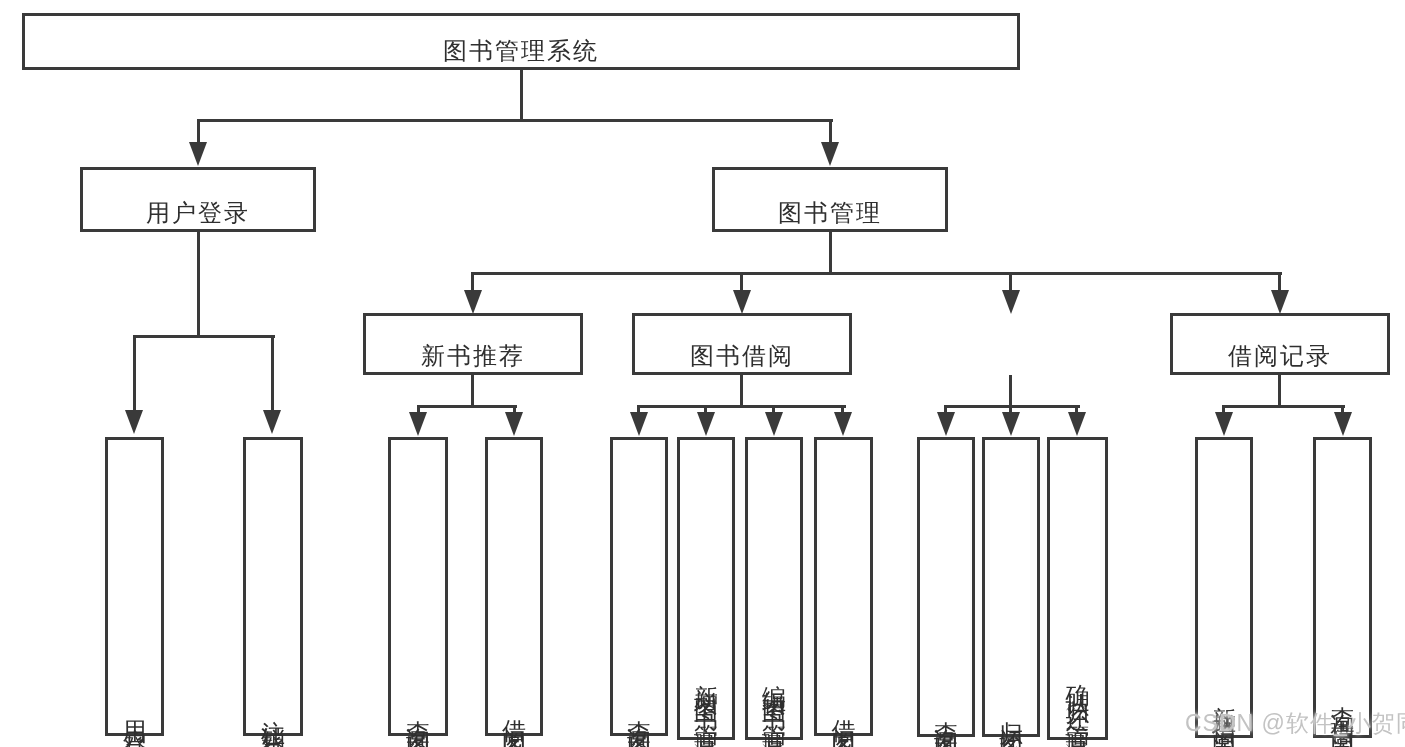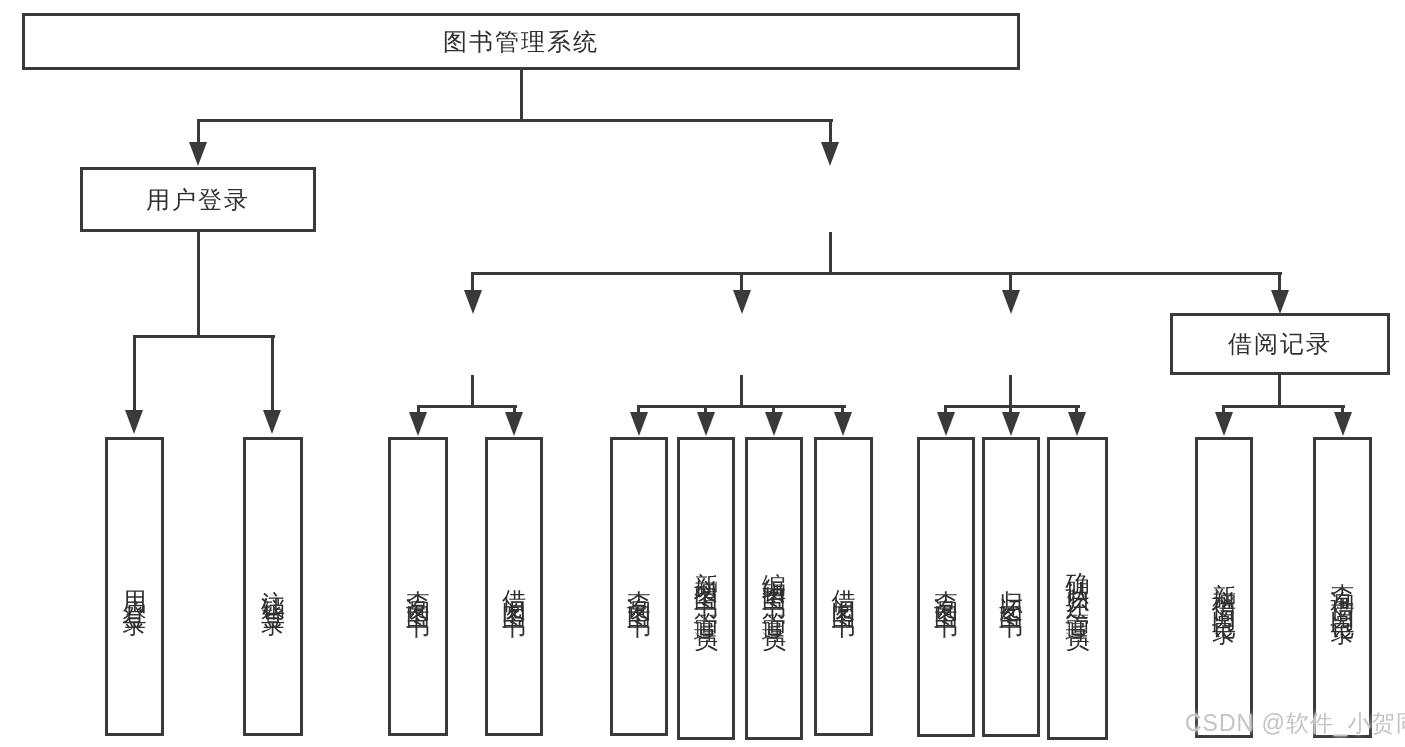--- a/index.html
+++ b/index.html
@@ -6,21 +6,21 @@
     --bg:#ffffff; --line:#3a3a3a; --text:#2f2f2f; --watermark:#c3c3c3;
   }
   html,body{margin:0;padding:0;background:#f4f4f4;}
   #stage{
     position:relative; width:1405px; height:747px; background:var(--bg);
     font-family:"Liberation Sans","DejaVu Sans",sans-serif; overflow:hidden;
   }
   .node{
     position:absolute; box-sizing:border-box; background:#fff;
     border:3px solid var(--line);
-    display:flex; align-items:center; justify-content:center;
+    display:flex; align-items:flex-end; justify-content:center;
   }
   .node .lbl{
     color:var(--text); font-size:24px; letter-spacing:2px; white-space:nowrap;
   }
   .node.vert .lbl{
     writing-mode:vertical-rl; text-orientation:mixed;
     font-size:24px; letter-spacing:8px; line-height:1;
   }
   .line{ position:absolute; background:var(--line); }
   .arrow{
@@ -40,21 +40,30 @@
 
 <div id="stage">
 
   <div class="node" style="left:22px;top:13px;width:998px;height:57px">
     <span class="lbl">图书管理系统</span>
   </div>
 
   <div class="node" style="left:80px;top:167px;width:236px;height:65px">
     <span class="lbl">用户登录</span>
   </div>
+  <div class="node" style="left:712px;top:167px;width:236px;height:65px">
+    <span class="lbl">图书管理</span>
+  </div>
 
+  <div class="node" style="left:363px;top:313px;width:220px;height:62px">
+    <span class="lbl">新书推荐</span>
+  </div>
+  <div class="node" style="left:632px;top:313px;width:220px;height:62px">
+    <span class="lbl">图书借阅</span>
+  </div>
   <div class="node" style="left:1170px;top:313px;width:220px;height:62px">
     <span class="lbl">借阅记录</span>
   </div>
 
   <div class="node vert" style="left:105px;top:437px;width:59px;height:299px">
     <span class="lbl">用户登录</span>
   </div>
   <div class="node vert" style="left:243px;top:437px;width:60px;height:299px">
     <span class="lbl">注销登录</span>
   </div>

